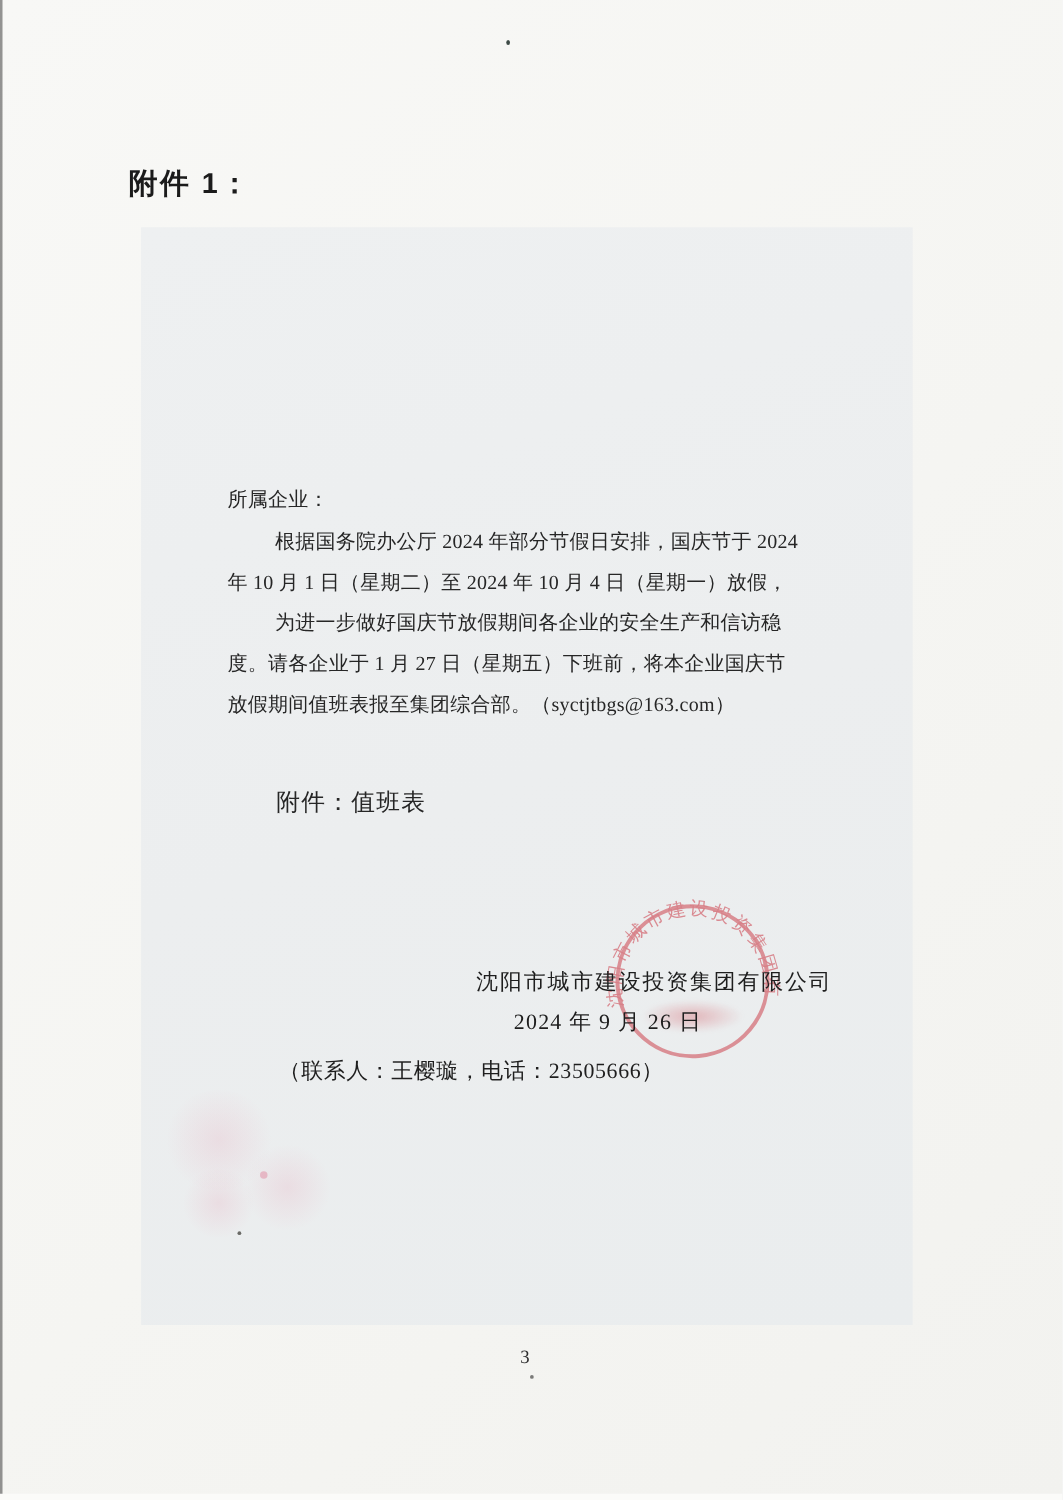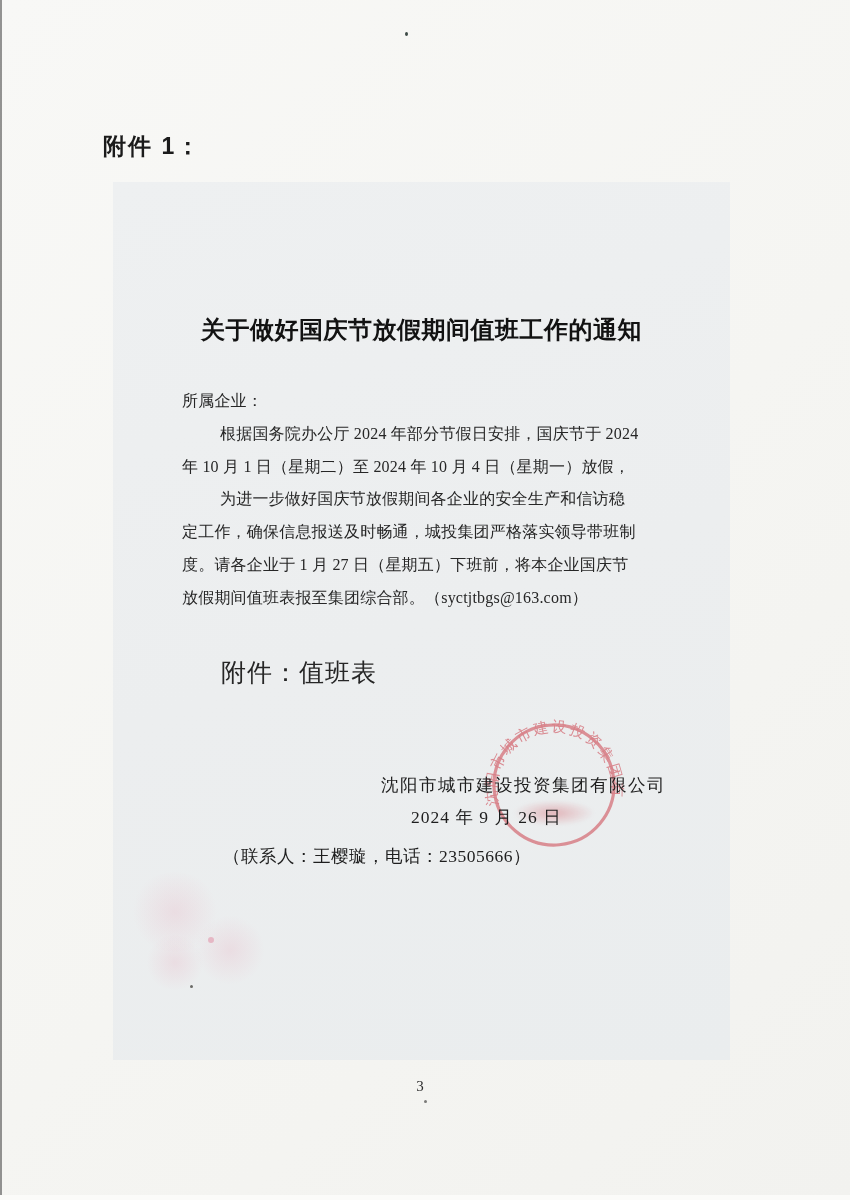--- a/index.html
+++ b/index.html
@@ -37,22 +37,22 @@
   }
   .doc-body {
     position:absolute; left:69px; top:203px; width:472px;
     font-size:16px; color:#262626;
   }
   .body-line {
     height:32.8px; line-height:32.8px; white-space:nowrap; letter-spacing:.2px;
   }
   .indent { text-indent:38px; }
   .attach-note {
-    position:absolute; left:108px; top:474px;
-    font-size:25px; letter-spacing:1px; white-space:nowrap; color:#262626;
+    position:absolute; left:108px; top:447px;
+    font-size:19px; letter-spacing:1px; white-space:nowrap; color:#262626;
     z-index:3;
   }
   .sig-company {
     position:absolute; right:64px; top:591px;
     font-size:17.5px; letter-spacing:1.5px; white-space:nowrap; color:#1e1e1e;
     z-index:3;
   }
   .sig-date {
     position:absolute; left:298px; top:623px; width:240px; text-align:left;
     font-size:17.5px; letter-spacing:1px; white-space:nowrap; color:#1e1e1e;
@@ -95,28 +95,26 @@
 </head>
 <body>
 
 <div class="scan-edge-left"></div>
 <div class="scan-strip-bottom"></div>
 
 <div class="attachment-label">附件 1：</div>
 
 <div class="doc-sheet">
 
-  <div class="doc-title">关于做好国庆节放假期间值班工作的通知</div>
 
   <div class="doc-body">
     <div class="body-line">所属企业：</div>
     <div class="body-line indent">根据国务院办公厅 2024 年部分节假日安排，国庆节于 2024</div>
     <div class="body-line">年 10 月 1 日（星期二）至 2024 年 10 月 4 日（星期一）放假，</div>
     <div class="body-line indent">为进一步做好国庆节放假期间各企业的安全生产和信访稳</div>
-    <div class="body-line">定工作，确保信息报送及时畅通，城投集团严格落实领导带班制</div>
     <div class="body-line">度。请各企业于 1 月 27 日（星期五）下班前，将本企业国庆节</div>
     <div class="body-line">放假期间值班表报至集团综合部。（syctjtbgs@163.com）</div>
   </div>
 
   <div class="attach-note">附件：值班表</div>
 
   <svg class="company-seal" viewBox="0 0 140 140" xmlns="http://www.w3.org/2000/svg">
     <defs>
       <path id="sealArc" d="M 16 96 A 58 58 0 1 1 124 96" fill="none"></path>
     </defs>

